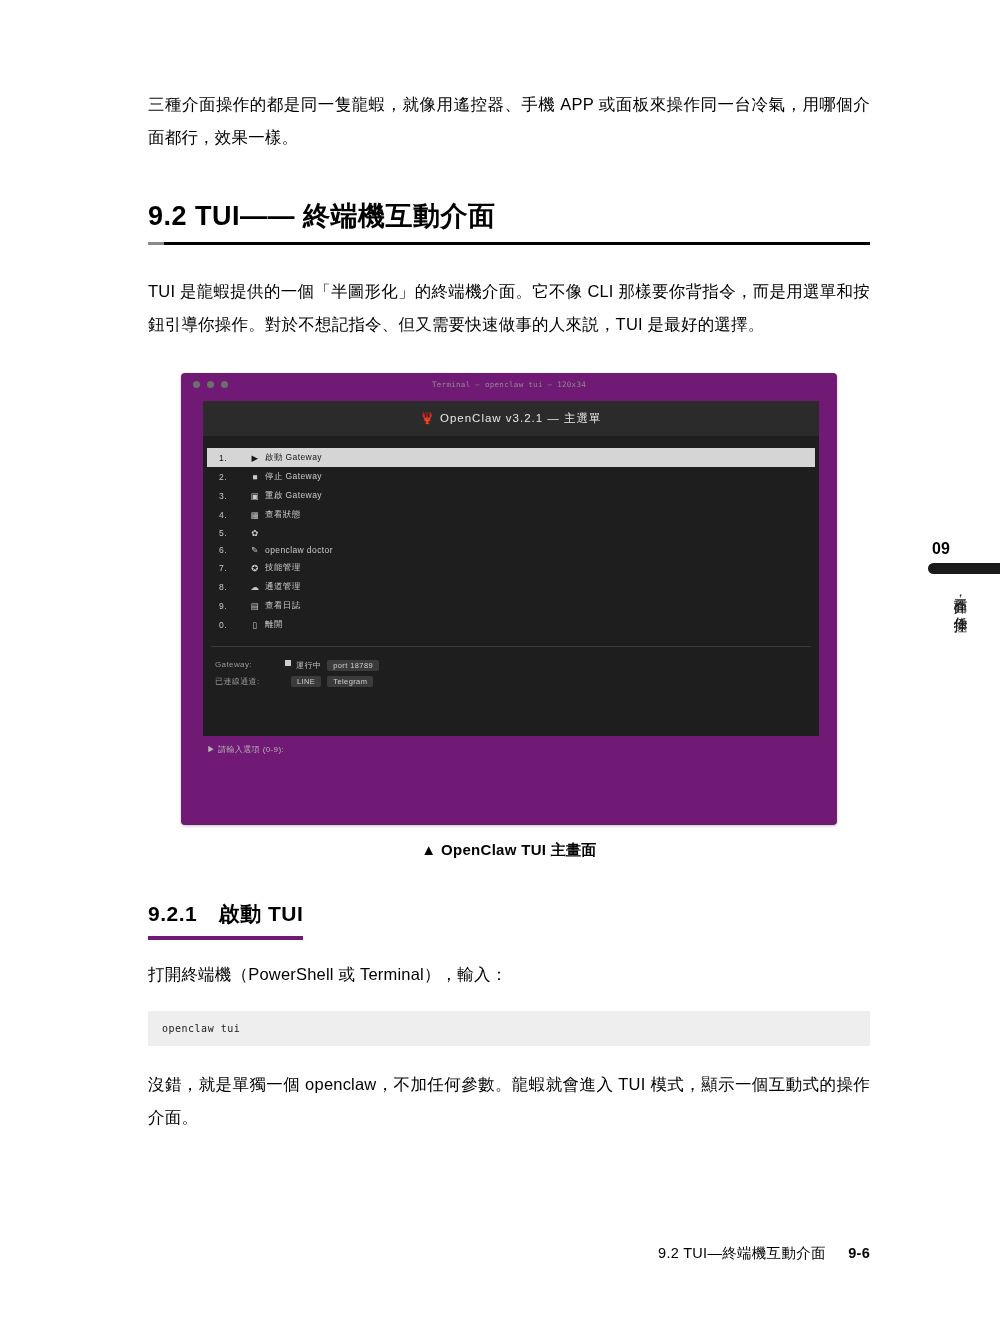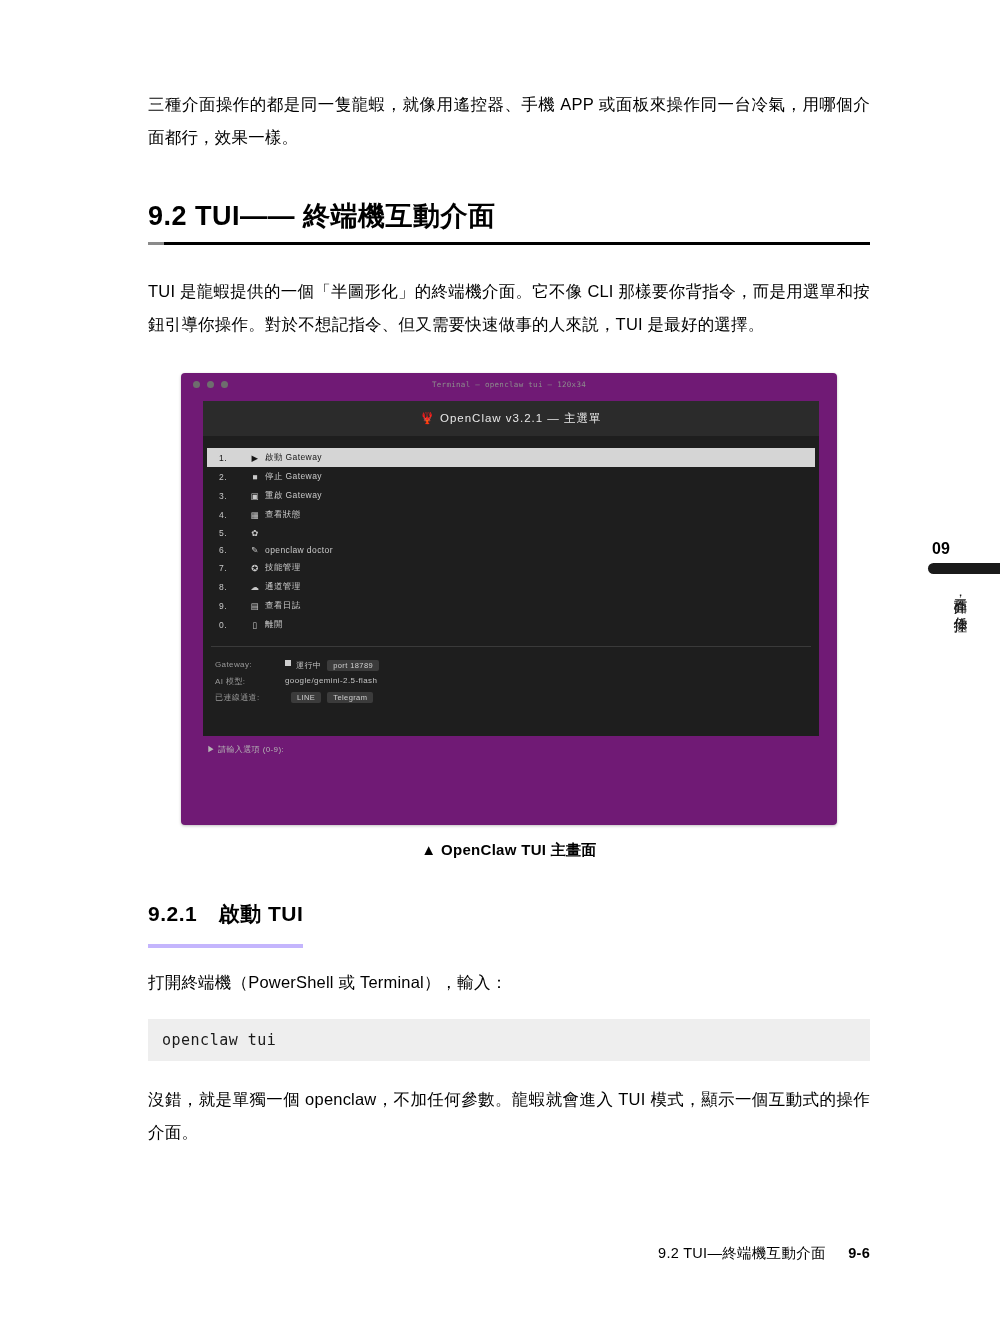--- a/index.html
+++ b/index.html
@@ -204,29 +204,29 @@
   
   .h3-wrap {
     margin-top: 40px;
     margin-bottom: 18px;
     display: flex;
     align-items: baseline;
   }
   .h3-title {
     font-size: 21px;
     font-weight: bold;
-    border-bottom: 4px solid #c4b5fd;
-    padding-bottom: 16px;
+    border-bottom: 4px solid #701a75;
+    padding-bottom: 8px;
     letter-spacing: 0.5px;
   }
 
   .code-box {
     background: #eeeeee;
     font-family: "DejaVu Sans Mono", monospace;
-    font-size: 15px;
+    font-size: 10px;
     padding: 12px 14px;
     margin: 20px 0 22px 0;
     letter-spacing: 0.5px;
     color: #1a1a1a;
   }
 
   
   .side-tab {
     position: absolute;
     right: 0;
@@ -369,24 +369,20 @@
 
             <div class="tui-sep"></div>
 
             <div class="status-row">
               <span class="status-key">Gateway:</span>
               <span class="dot-green"></span>
               <span class="status-val">運行中</span>
               <span class="chip">port 18789</span>
             </div>
 
-            <div class="status-row">
-              <span class="status-key">AI 模型:</span>
-              <span class="status-val">google/gemini-2.5-flash</span>
-            </div>
 
             <div class="status-row">
               <span class="status-key">已連線通道:</span>
               <span class="chip">LINE</span>
               <span class="chip">Telegram</span>
             </div>
 
           </div>
 
           <div class="prompt-row">▶ 請輸入選項 (0-9):</div>

